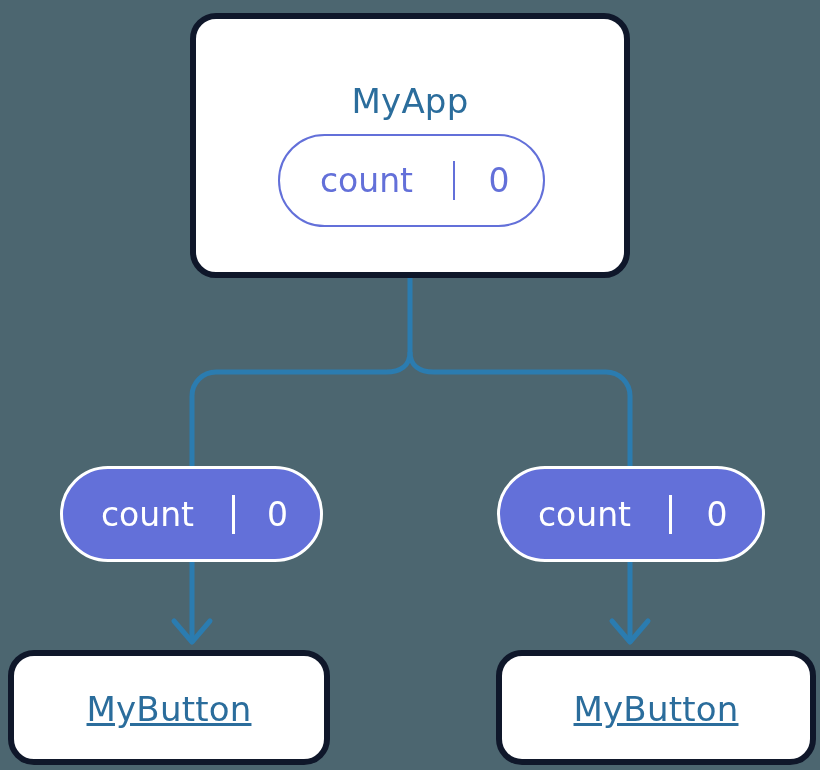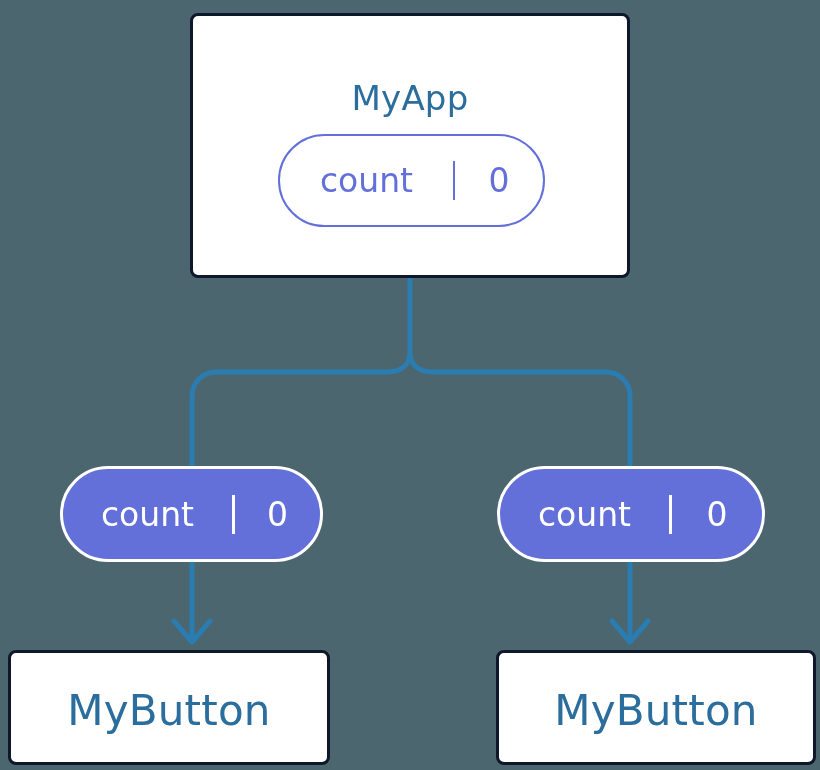--- a/index.html
+++ b/index.html
@@ -23,41 +23,41 @@
     width: 820px;
     height: 770px;
     pointer-events: none;
   }
 
   
   .comp-box {
     position: absolute;
     box-sizing: border-box;
     background: #ffffff;
-    border: 3px solid #0f172a;
-    border-radius: 8px;
+    border: 6px solid #0f172a;
+    border-radius: 26px;
     padding-left: 42px;
   }
   .comp-title {
     position: absolute;
     left: 0;
     width: 100%;
     text-align: center;
     color: #2b6d9c;
     letter-spacing: .2px;
     white-space: nowrap;
   }
 
   #app-box   { left: 190px; top: 13px;  width: 440px; height: 265px; }
   #app-title { top: 62px; font-size: 34px; }
 
   .btn-box   { top: 650px; height: 115px; }
   #btn-left  { left: 8px;   width: 322px; }
   #btn-right { left: 496px; width: 320px; }
-  .btn-title { top: 33px; font-size: 42px; }
+  .btn-title { top: 33px; font-size: 34px; text-decoration: underline; }
 
   
   .pill {
     position: absolute;
     box-sizing: border-box;
     display: flex;
     align-items: center;
     border-radius: 999px;
     overflow: hidden;
   }

